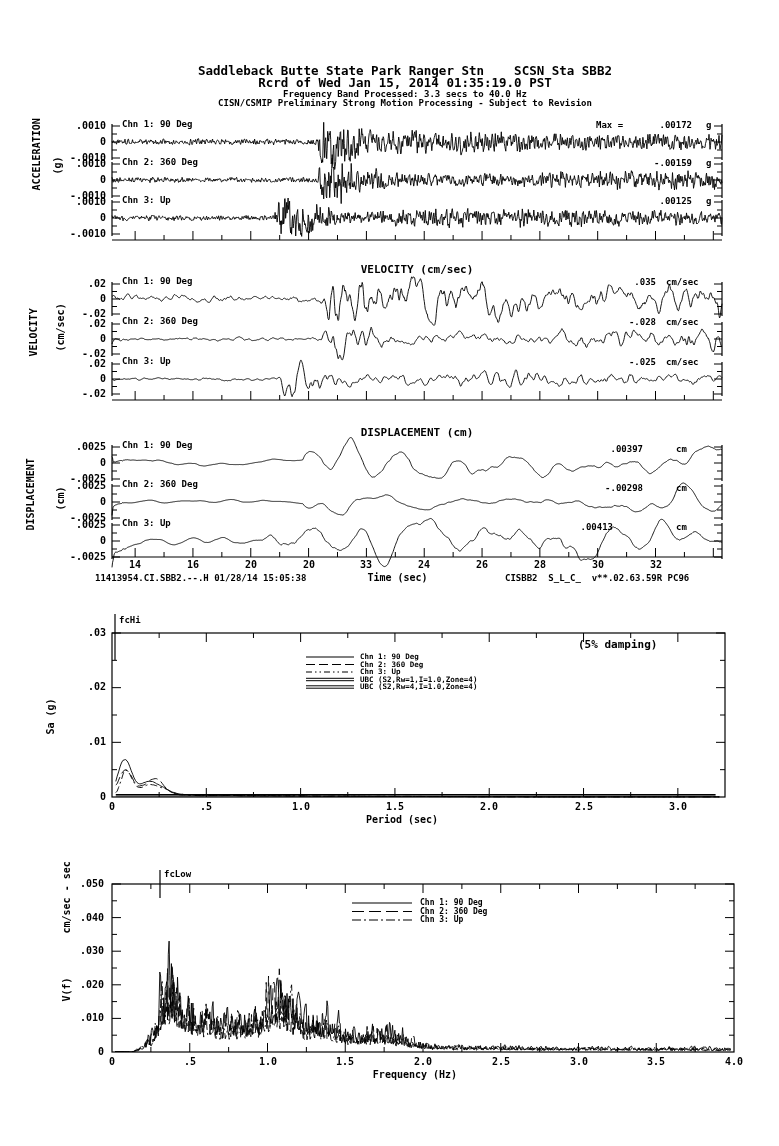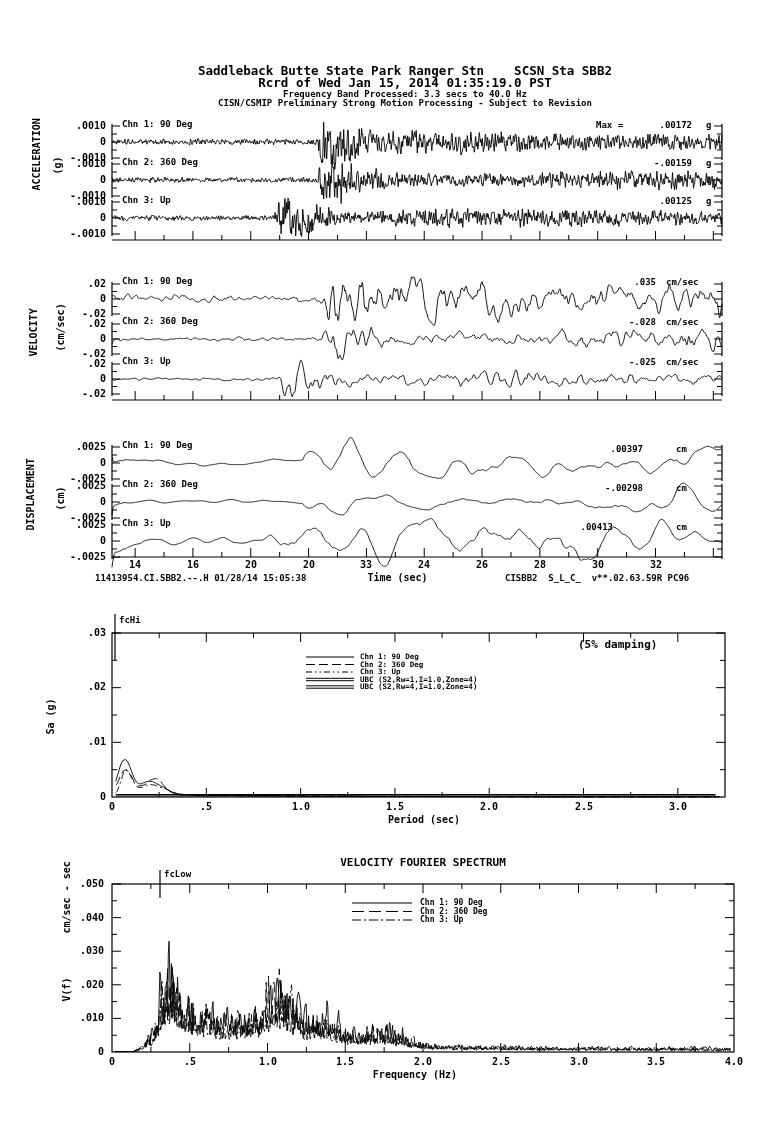--- a/index.html
+++ b/index.html
@@ -333,20 +333,21 @@
   <span class="t f9" style="left:596px;top:121px">Max =</span>
   <span class="t f9 r" style="left:630px;top:121px;width:62px">.00172</span>
   <span class="t f9" style="left:706px;top:121px">g</span>
   <span class="t f9 r" style="left:630px;top:159px;width:62px">-.00159</span>
   <span class="t f9" style="left:706px;top:159px">g</span>
   <span class="t f9 r" style="left:630px;top:197px;width:62px">.00125</span>
   <span class="t f9" style="left:706px;top:197px">g</span>
 
   <span class="t f10 v" style="left:9px;top:327px;width:48px">VELOCITY</span>
   <span class="t f10 v" style="left:36px;top:322px;width:48px">(cm/sec)</span>
+  <span class="t f11 c" style="left:112px;top:264px;width:610px">VELOCITY (cm/sec)</span>
   <span class="t f9" style="left:122px;top:277px">Chn 1: 90 Deg</span>
   <span class="t f9" style="left:122px;top:317px">Chn 2: 360 Deg</span>
   <span class="t f9" style="left:122px;top:357px">Chn 3: Up</span>
   <span class="t f10 r" style="left:40px;top:278px;width:66px">.02</span>
   <span class="t f10 r" style="left:40px;top:293px;width:66px">0</span>
   <span class="t f10 r" style="left:40px;top:308px;width:66px">-.02</span>
   <span class="t f10 r" style="left:40px;top:318px;width:66px">.02</span>
   <span class="t f10 r" style="left:40px;top:333px;width:66px">0</span>
   <span class="t f10 r" style="left:40px;top:348px;width:66px">-.02</span>
   <span class="t f10 r" style="left:40px;top:358px;width:66px">.02</span>
@@ -354,20 +355,21 @@
   <span class="t f10 r" style="left:40px;top:388px;width:66px">-.02</span>
   <span class="t f9 r" style="left:598px;top:278px;width:58px">.035</span>
   <span class="t f9" style="left:666px;top:278px">cm/sec</span>
   <span class="t f9 r" style="left:598px;top:318px;width:58px">-.028</span>
   <span class="t f9" style="left:666px;top:318px">cm/sec</span>
   <span class="t f9 r" style="left:598px;top:358px;width:58px">-.025</span>
   <span class="t f9" style="left:666px;top:358px">cm/sec</span>
 
   <span class="t f10 v" style="left:-6px;top:489px;width:72px">DISPLACEMENT</span>
   <span class="t f10 v" style="left:48px;top:493px;width:24px">(cm)</span>
+  <span class="t f11 c" style="left:112px;top:427px;width:610px">DISPLACEMENT (cm)</span>
   <span class="t f9" style="left:122px;top:441px">Chn 1: 90 Deg</span>
   <span class="t f9" style="left:122px;top:480px">Chn 2: 360 Deg</span>
   <span class="t f9" style="left:122px;top:519px">Chn 3: Up</span>
   <span class="t f10 r" style="left:40px;top:441px;width:66px">.0025</span>
   <span class="t f10 r" style="left:40px;top:457px;width:66px">0</span>
   <span class="t f10 r" style="left:40px;top:473px;width:66px">-.0025</span>
   <span class="t f10 r" style="left:40px;top:480px;width:66px">.0025</span>
   <span class="t f10 r" style="left:40px;top:496px;width:66px">0</span>
   <span class="t f10 r" style="left:40px;top:512px;width:66px">-.0025</span>
   <span class="t f10 r" style="left:40px;top:519px;width:66px">.0025</span>
@@ -402,28 +404,27 @@
   <span class="t f10 r" style="left:56px;top:736px;width:50px">.01</span>
   <span class="t f10 r" style="left:56px;top:791px;width:50px">0</span>
   <span class="t f10 v" style="left:32px;top:711px;width:36px">Sa (g)</span>
   <span class="t f10 c" style="left:94px;top:801px;width:36px">0</span>
   <span class="t f10 c" style="left:188px;top:801px;width:36px">.5</span>
   <span class="t f10 c" style="left:283px;top:801px;width:36px">1.0</span>
   <span class="t f10 c" style="left:377px;top:801px;width:36px">1.5</span>
   <span class="t f10 c" style="left:471px;top:801px;width:36px">2.0</span>
   <span class="t f10 c" style="left:566px;top:801px;width:36px">2.5</span>
   <span class="t f10 c" style="left:660px;top:801px;width:36px">3.0</span>
-  <span class="t f10 c" style="left:344px;top:814px;width:160px">Period (sec)</span>
+  <span class="t f10 c" style="left:322px;top:814px;width:160px">Period (sec)</span>
   <span class="t f7" style="left:360px;top:653px">Chn 1: 90 Deg</span>
   <span class="t f7" style="left:360px;top:660.5px">Chn 2: 360 Deg</span>
   <span class="t f7" style="left:360px;top:668px">Chn 3: Up</span>
   <span class="t f7" style="left:360px;top:675.5px">UBC (S2,Rw=1,I=1.0,Zone=4)</span>
   <span class="t f7" style="left:360px;top:683px">UBC (S2,Rw=4,I=1.0,Zone=4)</span>
 
-  <span class="t f11 c" style="left:112px;top:857px;width:622px">VELOCITY FOURIER SPECTRUM</span>
   <span class="t f9" style="left:164px;top:870px">fcLow</span>
   <span class="t f10 r" style="left:54px;top:878px;width:50px">.050</span>
   <span class="t f10 r" style="left:54px;top:912px;width:50px">.040</span>
   <span class="t f10 r" style="left:54px;top:945px;width:50px">.030</span>
   <span class="t f10 r" style="left:54px;top:979px;width:50px">.020</span>
   <span class="t f10 r" style="left:54px;top:1012px;width:50px">.010</span>
   <span class="t f10 r" style="left:54px;top:1046px;width:50px">0</span>
   <span class="t f10 v" style="left:30px;top:892px;width:72px">cm/sec - sec</span>
   <span class="t f10 v" style="left:54px;top:984px;width:24px">V(f)</span>
   <span class="t f10 c" style="left:94px;top:1056px;width:36px">0</span>

